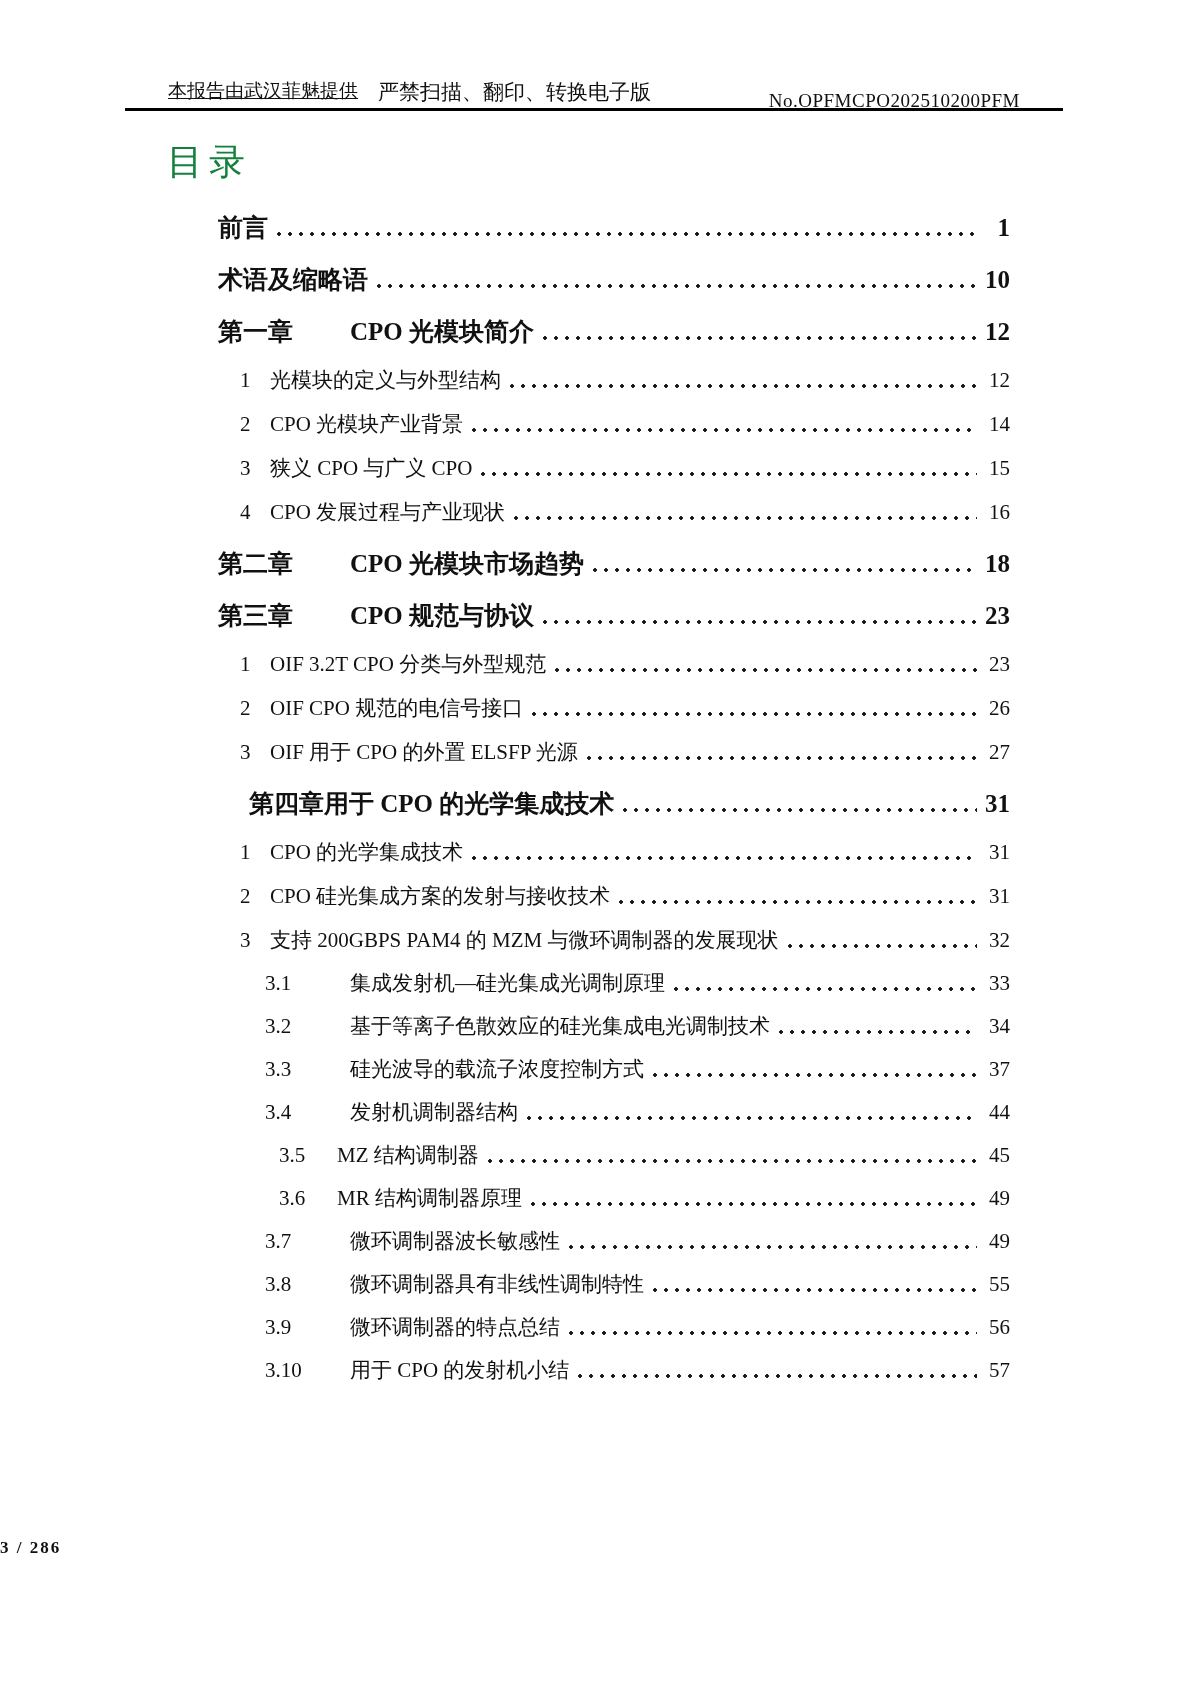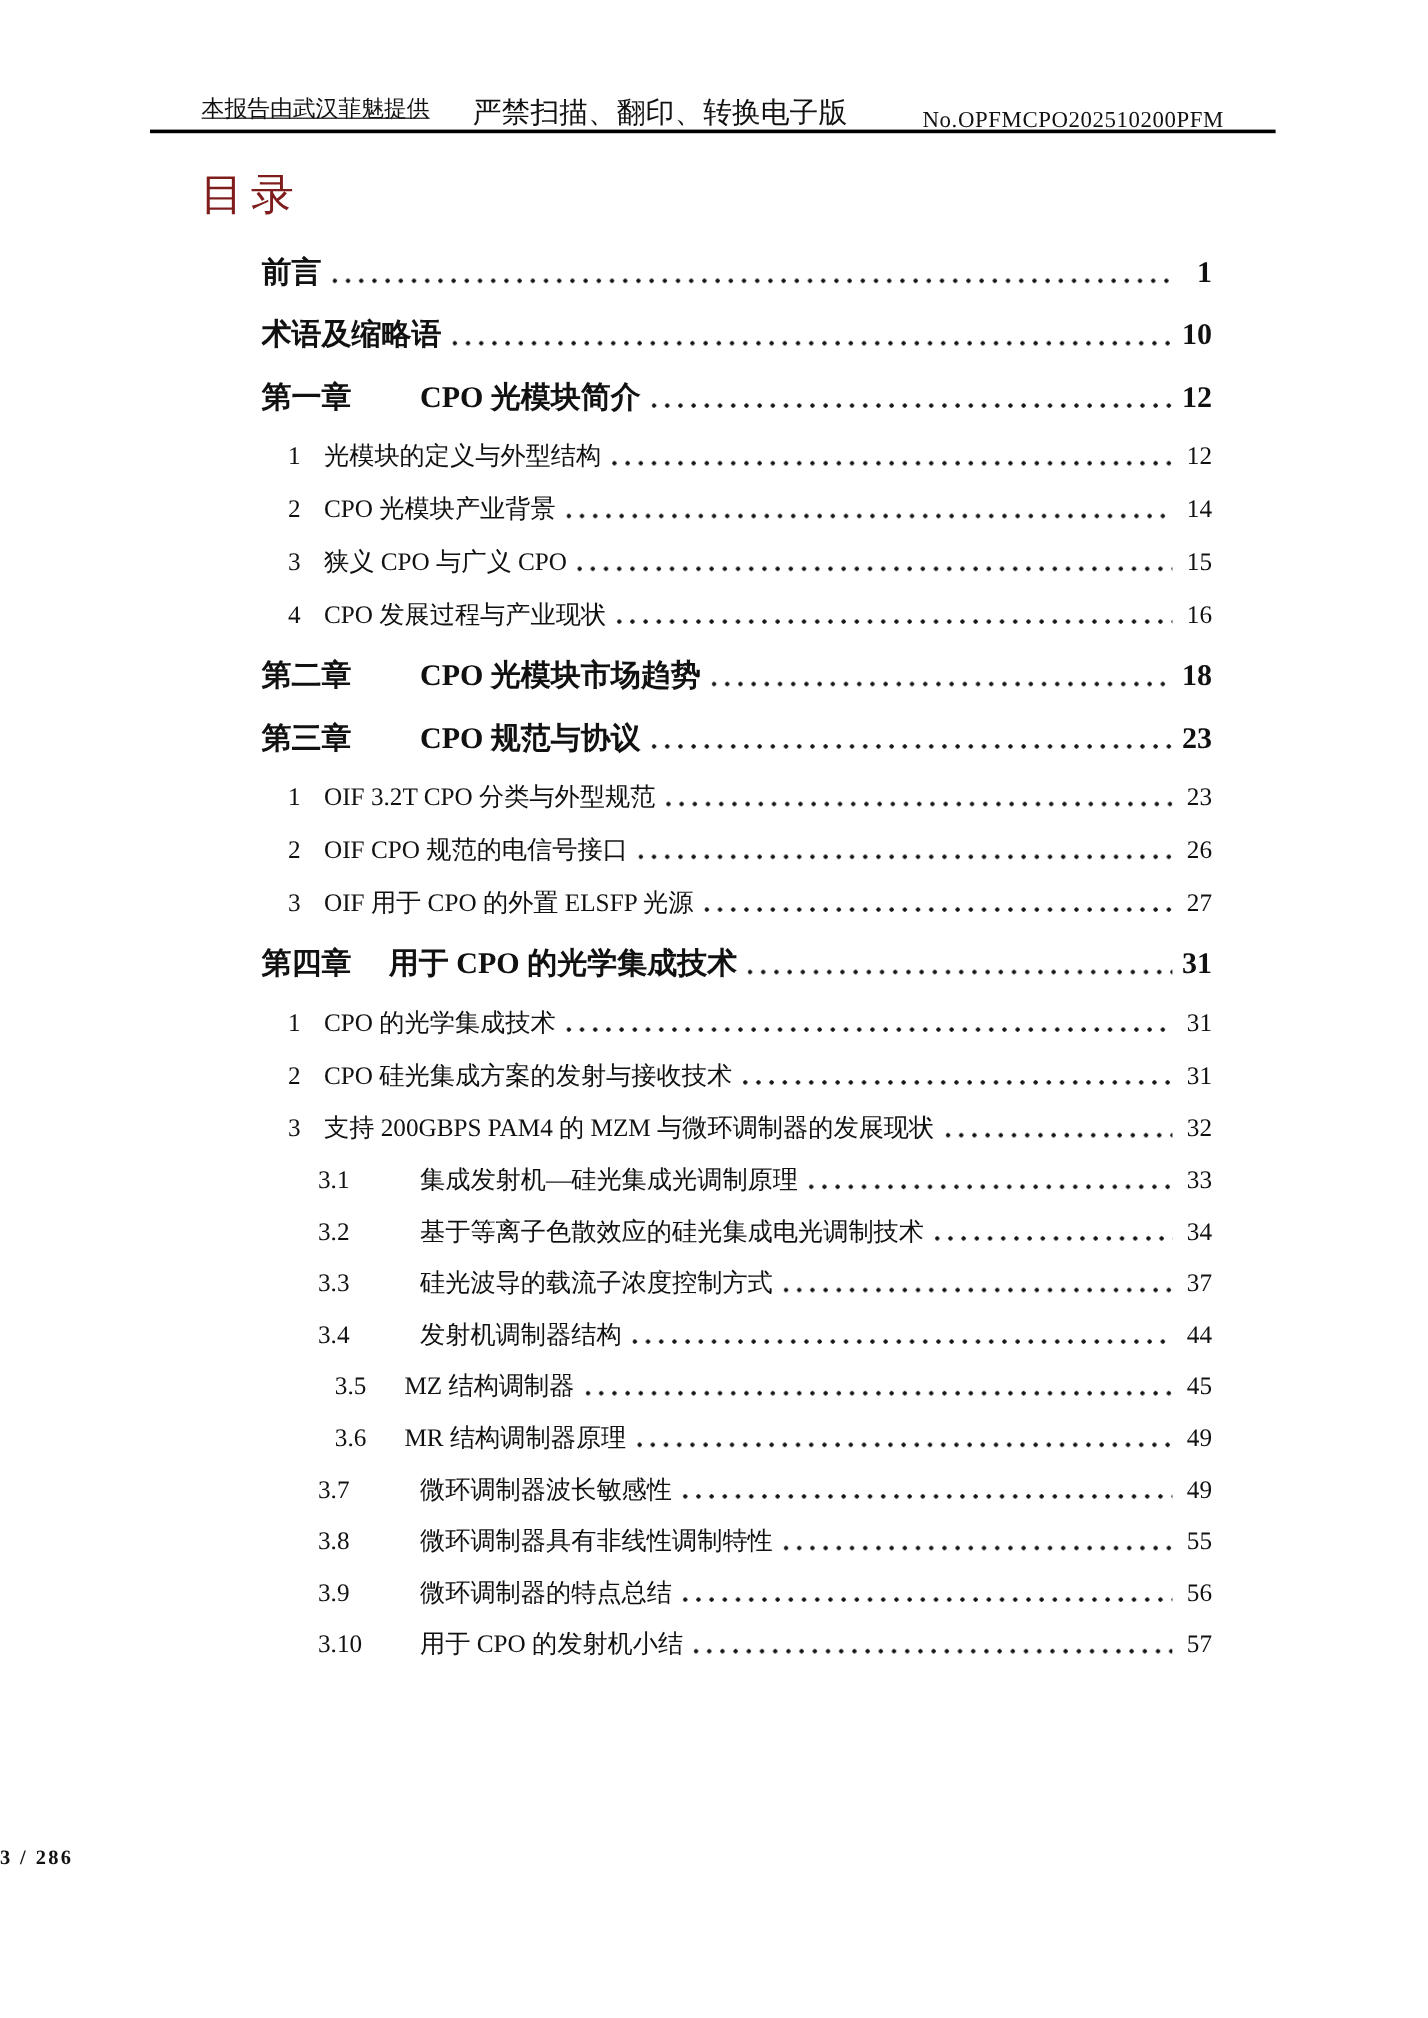--- a/index.html
+++ b/index.html
@@ -3,27 +3,27 @@
 <meta charset="utf-8">
 <style>
   html,body{margin:0;padding:0;}
   body{
     width:1190px;height:1682px;position:relative;background:#ffffff;
     font-family:"Liberation Serif","DejavU Serif",serif;
     color:#111111;
   }
   
   .hdr-left{position:absolute;left:168px;top:78px;font-size:19px;white-space:nowrap;text-decoration:underline;}
-  .hdr-center{position:absolute;left:394px;top:78px;font-size:24px;white-space:nowrap;text-align:center;}
+  .hdr-center{position:absolute;left:378px;top:78px;font-size:21px;white-space:nowrap;text-align:center;}
   .hdr-right{position:absolute;right:170px;top:78px;font-size:19px;white-space:nowrap;letter-spacing:.5px;margin-top:12px;}
   .hdr-rule{position:absolute;left:125px;top:108px;width:938px;height:3px;background:#000000;}
   
   .doc-title{
     position:absolute;left:167px;top:138px;
-    font-size:36px;color:#7f1d1d;letter-spacing:6px;
+    font-size:36px;color:#15803d;letter-spacing:6px;
   }
   
   .toc{
     position:absolute;left:218px;top:198px;width:792px;
   }
   .row{
     display:flex;align-items:baseline;height:44px;line-height:44px;
     white-space:nowrap;overflow:hidden;
   }
   .row .num{flex:0 0 auto;}
@@ -31,21 +31,21 @@
   .row .dots{
     flex:1 1 20px;align-self:flex-end;height:4px;min-width:12px;
     margin:0 5px 14px 9px;
     background-image:radial-gradient(circle at 2px 2px,#151515 1.55px,transparent 1.95px);
     background-size:11px 4px;background-repeat:repeat-x;background-position:left center;
   }
   .row .pg{flex:0 0 auto;min-width:28px;text-align:right;}
   
   .lv-h{font-weight:bold;font-size:25px;margin:8px 0 4px 0;}
   .lv-h .num{width:132px;}
-  .lv-h.tight .num{width:106px;}
+  .lv-h.tight .num{width:106px;text-align:right;}
   .lv-h .num:empty{display:none;}
   
   .lv-1{font-size:21px;padding-left:22px;}
   .lv-1 .num{width:30px;}
   
   .lv-2{font-size:21px;padding-left:47px;height:43px;line-height:43px;}
   .lv-2 .num{width:85px;}
   .lv-2.tight .num{width:58px;margin-left:14px;}
   
   .footer{

